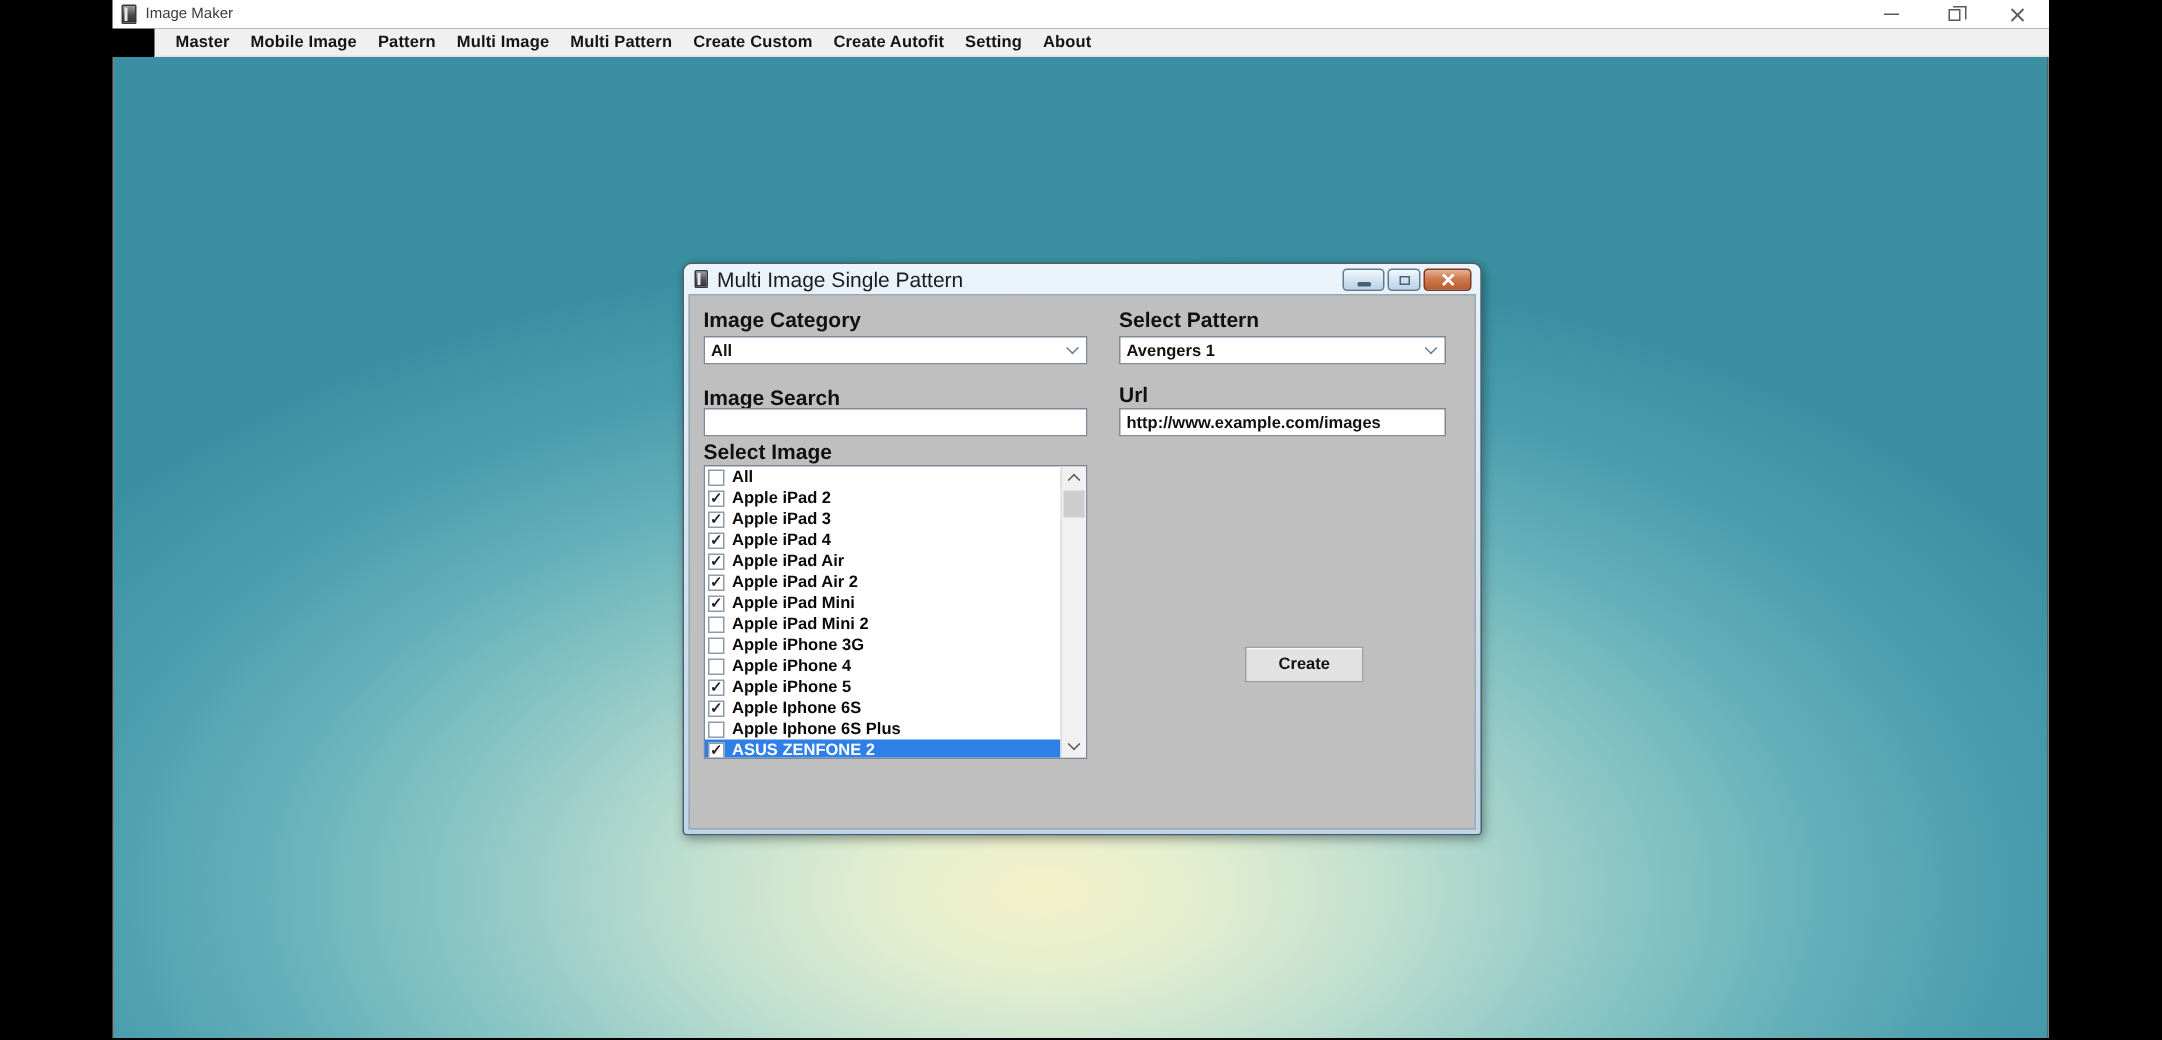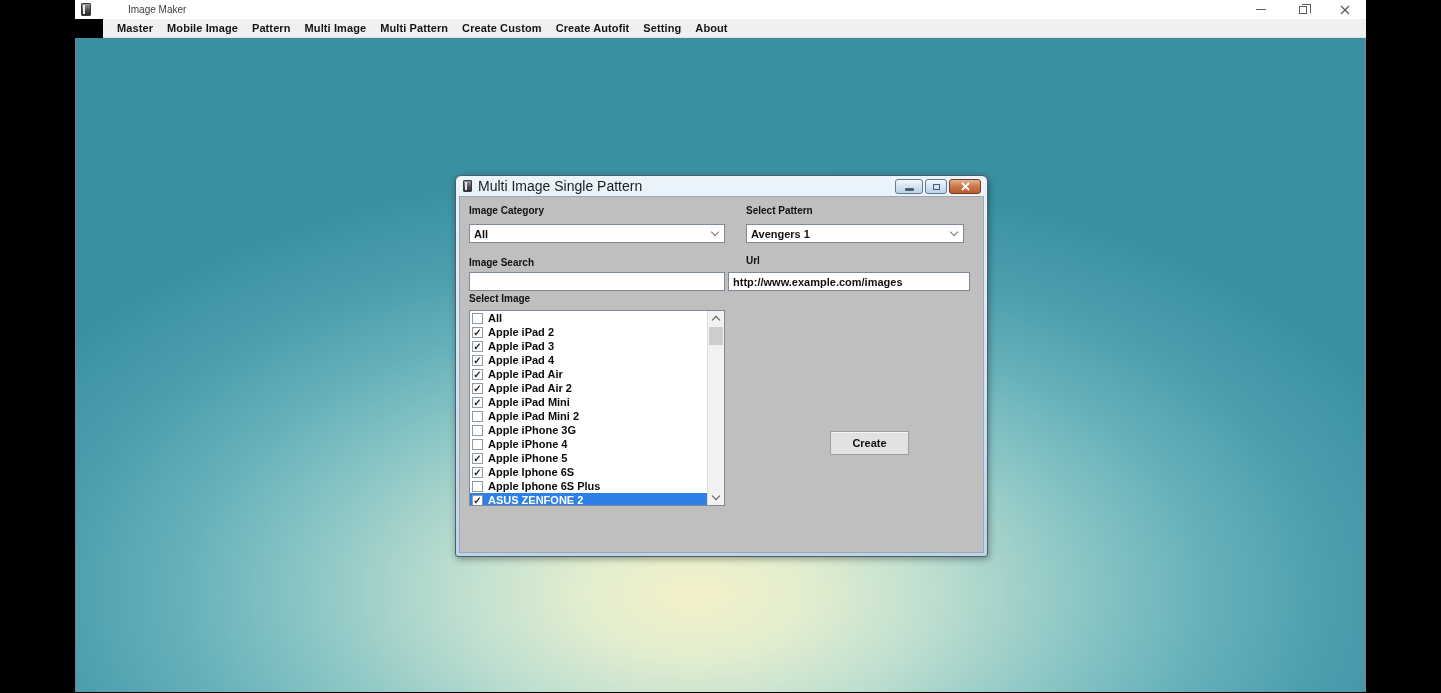--- a/index.html
+++ b/index.html
@@ -8,21 +8,21 @@
     width:1441px; height:693px; background:#000;
     position:relative; overflow:hidden;
     font-family:"Liberation Sans", sans-serif;
     -webkit-font-smoothing:antialiased;
   }
   .screen { position:absolute; left:75px; top:0; width:1291px; height:693px; }
 
   
   .titlebar {
     height:19px; background:#ffffff; display:flex; align-items:center;
-    padding-left:6px; position:relative;gap:31px;
+    padding-left:6px; position:relative;
   }
   .app-icon {
     width:10px; height:13px; margin-right:6px; border-radius:1px;
     background:linear-gradient(180deg,#9a9a9a 0%,#4c4c4c 55%,#2e2e2e 100%);
     border:1px solid #3a3a3a; position:relative;
   }
   .app-icon::after{
     content:""; position:absolute; left:1px; top:1px; bottom:1px; width:2px;
     background:#e8e8e8;
   }
@@ -81,21 +81,21 @@
     width:32px; border:1px solid #7c3a22;
     background:linear-gradient(180deg,#e4b393 0%,#cd7b4e 45%,#b85c2e 100%);
   }
   .dash { width:9px; height:3px; background:#46607a; border-radius:1px; margin-top:5px;}
   .sq { width:7px; height:6px; border:1px solid #46607a; background:transparent; }
 
   .dlg-body {
     position:relative; height:357px; background:#bfbfbf; border:1px solid #9aa7b4;
     font-size:11px;
   }
-  .fld-label { position:absolute; font-size:10px; font-weight:bold; color:#111; }
+  .fld-label { position:absolute; font-size:14px; font-weight:bold; color:#111; }
   .combo, .txt {
     position:absolute; height:19px; background:#fff; border:1px solid #7e8a96;
     display:flex; align-items:center; padding:0 4px;
     font-size:11px; font-weight:bold; color:#111;
   }
   .combo { justify-content:space-between; }
   .chev {
     width:6px; height:6px; border-right:1px solid #6c7a86; border-bottom:1px solid #6c7a86;
     transform:rotate(45deg); margin-top:-3px; margin-right:2px;
   }
@@ -211,21 +211,21 @@
           <span>Avengers 1</span>
           <span class="chev"></span>
         </div>
 
         <span class="fld-label" style="left:9px; top:60px;">Image Search</span>
         <div class="txt" style="left:9px; top:75px; width:256px;">
           <input type="text" value="" style="">
         </div>
 
         <span class="fld-label" style="left:286px; top:58px;">Url</span>
-        <div class="txt" style="left:268px; top:75px; width:242px;">
+        <div class="txt" style="left:286px; top:75px; width:218px;">
           <input type="text" value="http://www.example.com/images" style="">
         </div>
 
         <span class="fld-label" style="left:9px; top:96px;">Select Image</span>
 
         <div class="listbox">
           <div class="list-inner">
               <div class="list-row">
                 <span class="cbx"></span>
                 <span class="row-label">All</span>

